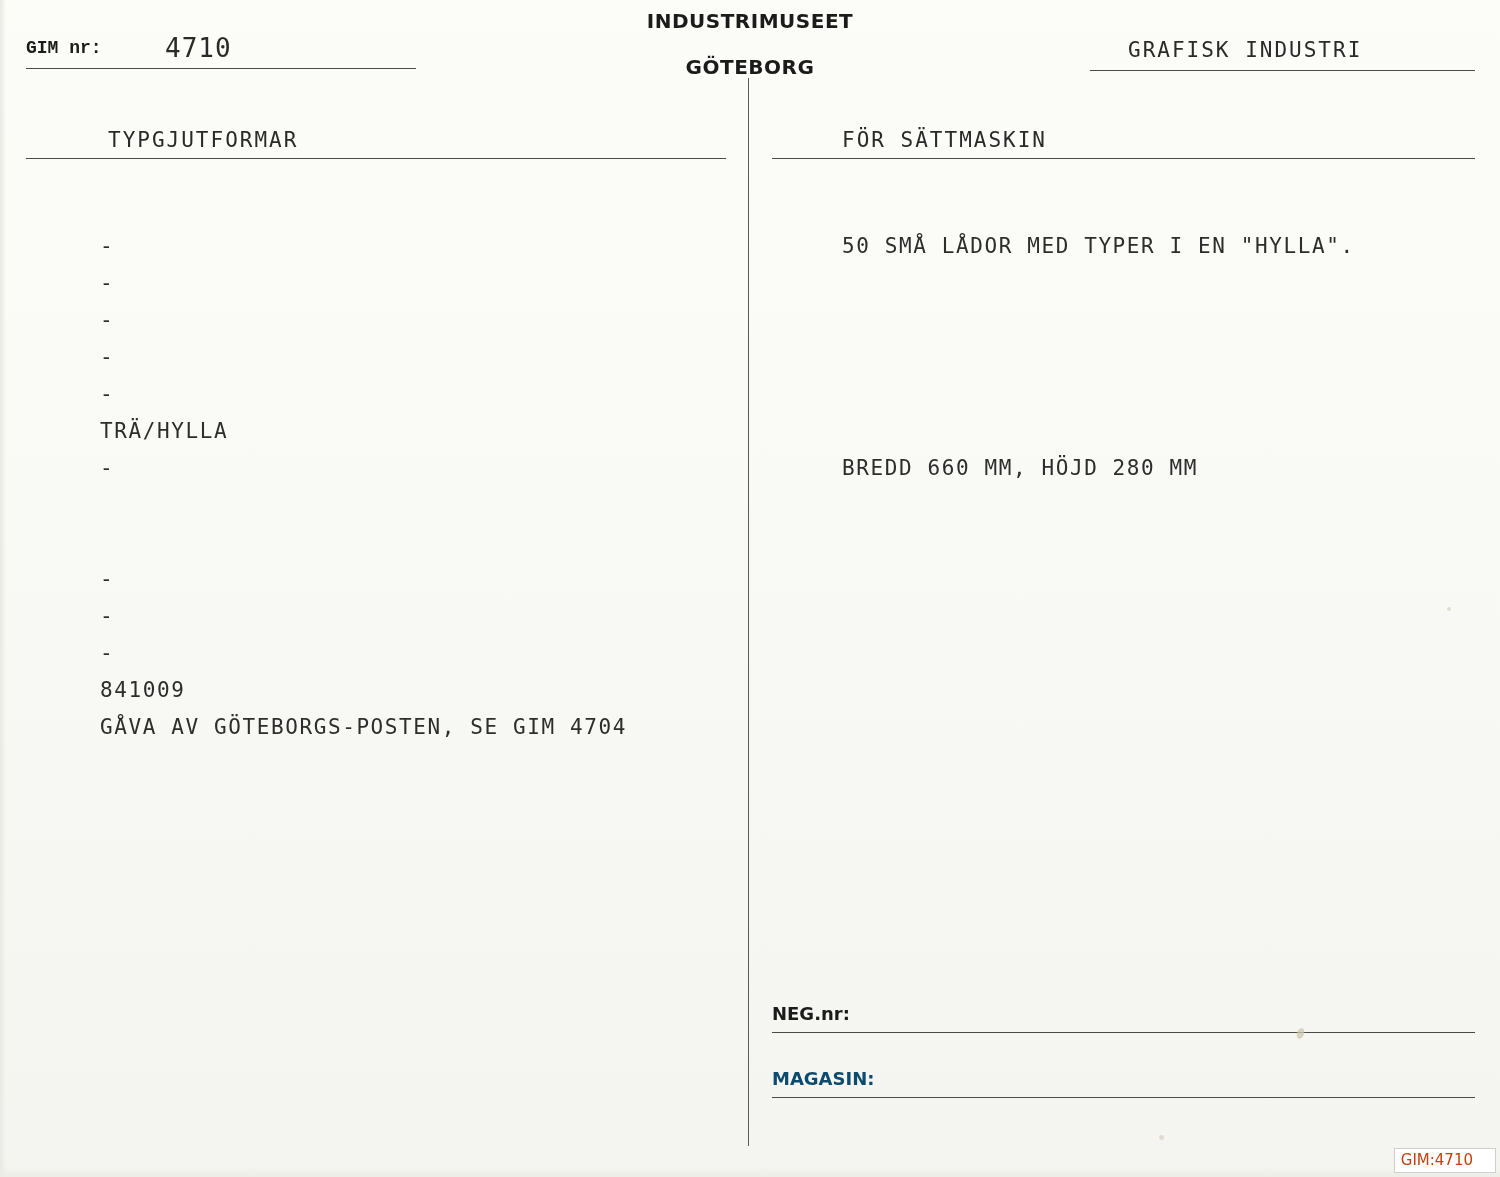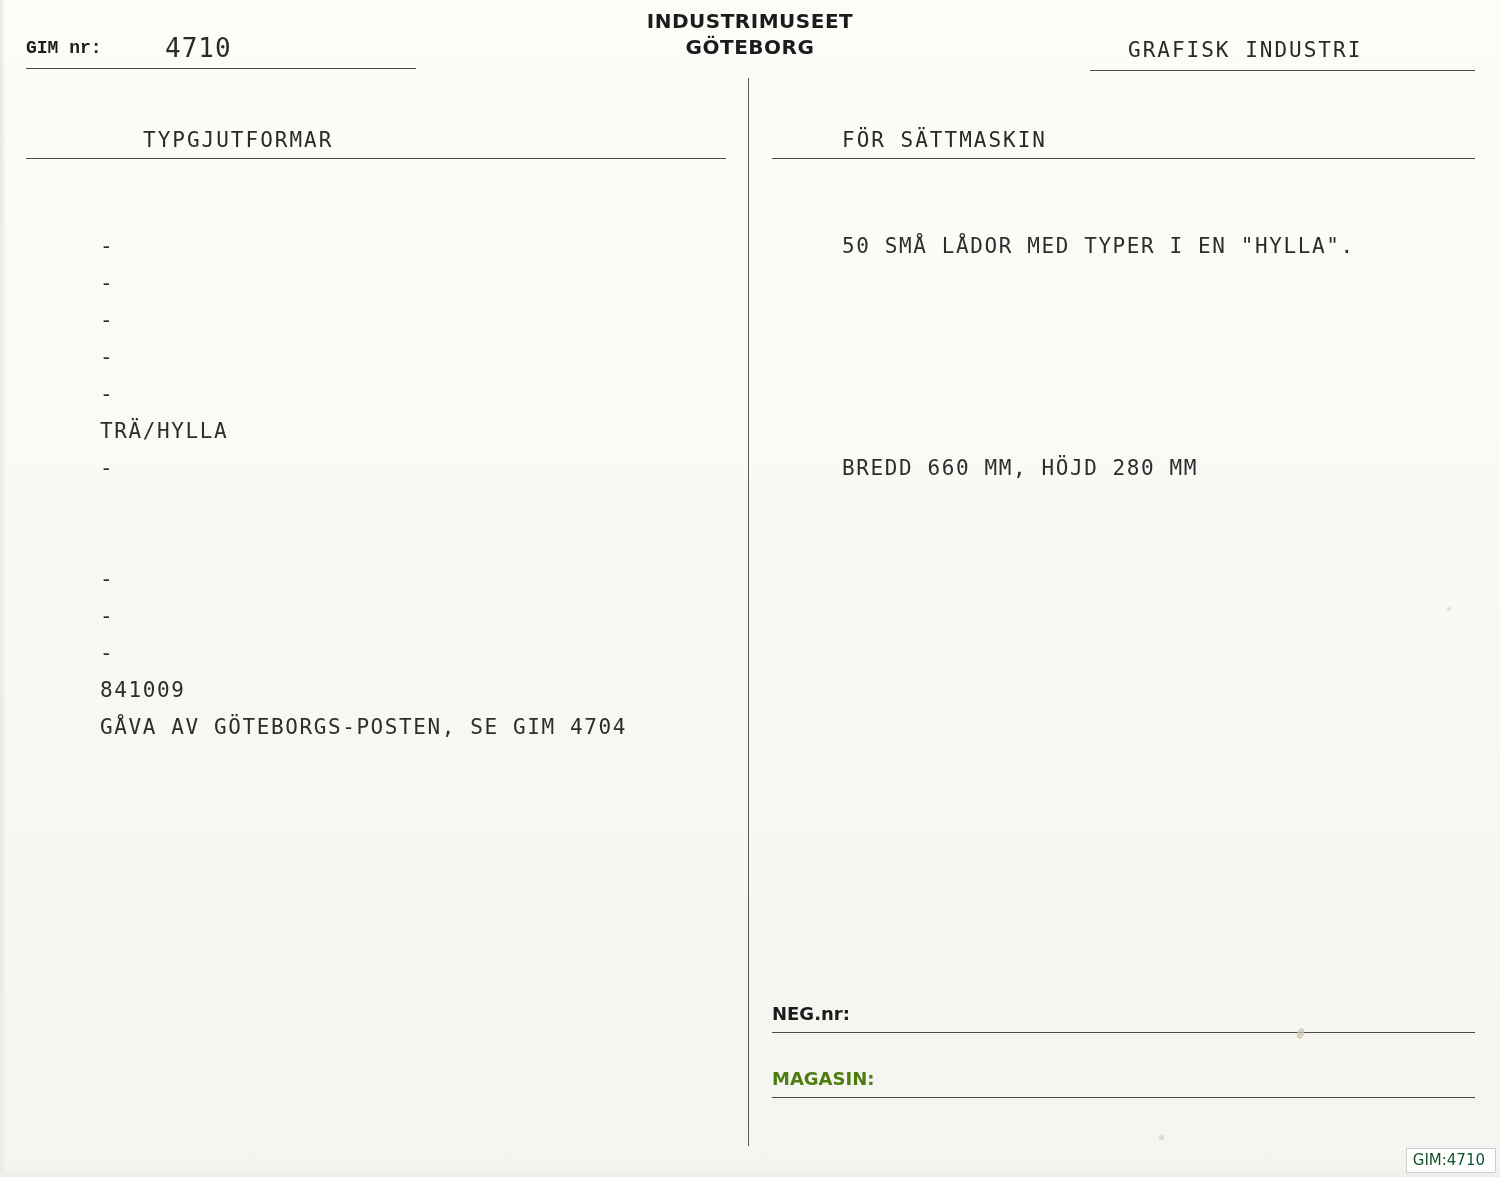--- a/index.html
+++ b/index.html
@@ -31,21 +31,21 @@
     left: 0;
     width: 1500px;
     text-align: center;
     font-family: "DejaVu Sans", sans-serif;
     font-weight: bold;
     font-size: 20px;
     color: #1b1b1b;
     letter-spacing: 0.5px;
     line-height: 26px;
   }
-  .header-title .l2 { display: block; }
+  .header-title .l2 { display: block; margin-top: 20px; }
 
   .gim-label {
     position: absolute;
     left: 26px;
     top: 38px;
     font-family: Liberation Mono, monospace;
     font-weight: bold;
     font-size: 18px;
     color: #1b1b1b;
   }
@@ -93,21 +93,20 @@
     background: #5a5a5a;
   }
 
   .left-sub {
     position: absolute;
     left: 108px;
     top: 128px;
     font-size: 21px;
     color: #2a2a2a;
     letter-spacing: 2px;
-    margin-left: 35px;
   }
   .left-sub-rule {
     position: absolute;
     left: 26px;
     top: 158px;
     width: 700px;
     height: 1px;
     background: #4a4a4a;
   }
 
@@ -175,41 +174,41 @@
     height: 1px;
     background: #4a4a4a;
   }
   .mag-label {
     position: absolute;
     left: 772px;
     top: 1068px;
     font-family: "DejaVu Sans", sans-serif;
     font-weight: bold;
     font-size: 18px;
-    color: #4d7c0f;
+    color: #0c4a6e;
   }
   .mag-rule {
     position: absolute;
     left: 772px;
     top: 1097px;
     width: 703px;
     height: 1px;
     background: #4a4a4a;
   }
 
   .corner-id {
     position: absolute;
     right: 4px;
     bottom: 4px;
     background: #ffffff;
     border: 1px solid #cfcfcf;
     font-family: "DejaVu Sans", sans-serif;
     font-size: 15px;
-    color: #14532d;
-    padding: 2px 10px 3px 6px;
+    color: #c2410c;
+    padding: 2px 22px 3px 6px;
     margin-left: 30px;
   }
 
   
   .speck {
     position: absolute;
     background: #d8d3c2;
     border-radius: 50%;
     opacity: .75;
   }

